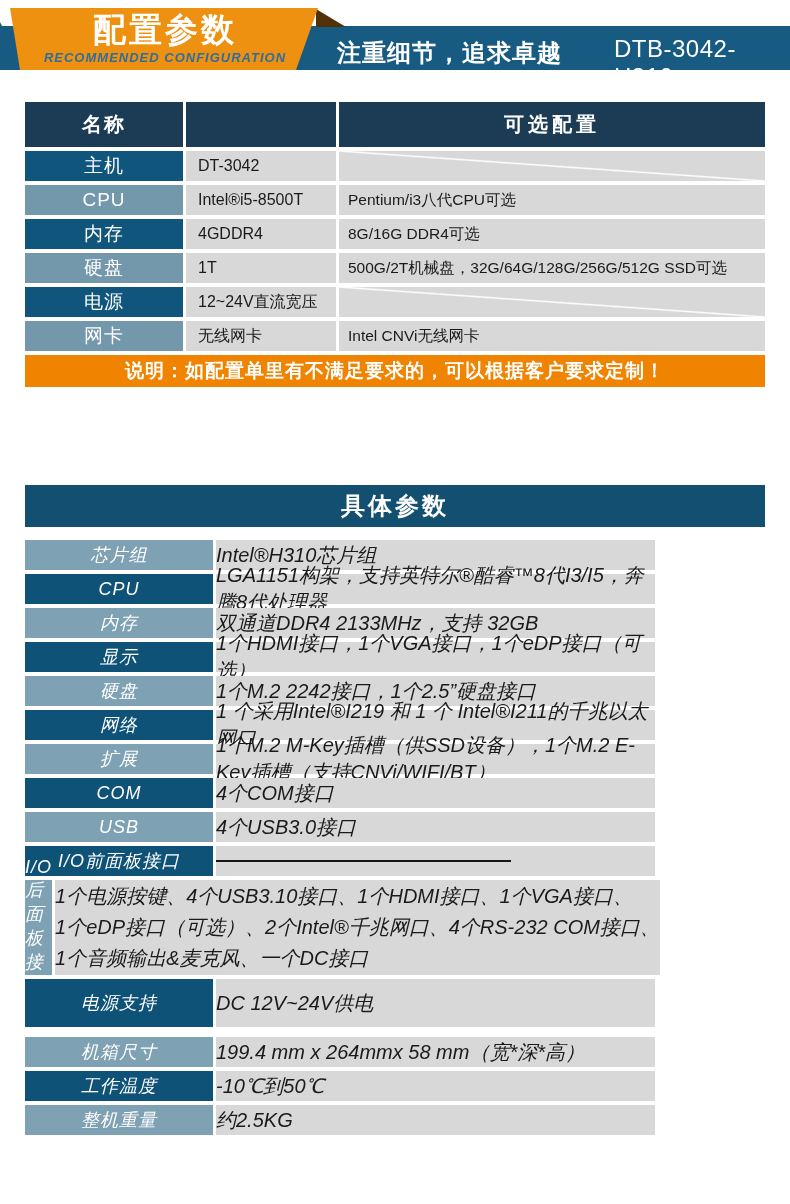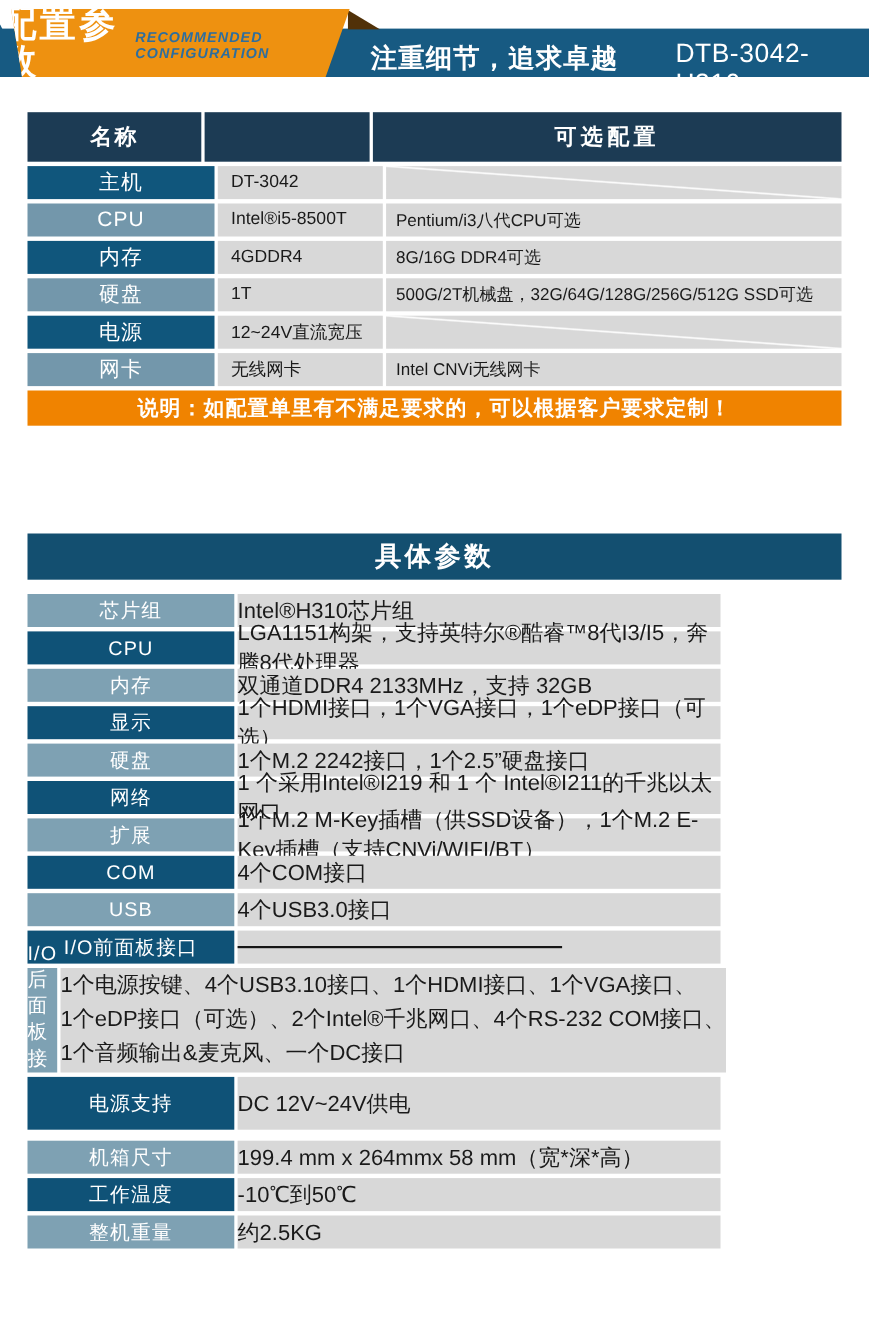--- a/index.html
+++ b/index.html
@@ -22,56 +22,56 @@
 
   
   .hdr{position:absolute;left:0;top:0;width:790px;height:101px;}
   .band{position:absolute;left:0;top:26px;width:790px;height:44px;background:var(--band);}
   .band-wedge{position:absolute;left:0;top:22px;width:24px;height:48px;background:var(--band);
               clip-path:polygon(0 0,100% 100%,0 100%);}
   .fold{position:absolute;left:316px;top:9px;width:30px;height:18px;background:var(--brown);
         clip-path:polygon(0 0,100% 100%,0 100%);}
   .ribbon{position:absolute;left:0;top:8px;width:330px;height:62px;background:var(--orange);
           clip-path:polygon(10px 0,318px 0,296px 100%,20px 100%);
-          display:flex;flex-direction:row;align-items:center;justify-content:flex-start;}
+          display:flex;flex-direction:column;align-items:center;justify-content:center;}
   .ribbon-title{color:#fff;font-size:33px;font-weight:bold;letter-spacing:3px;line-height:34px;}
   .ribbon-sub{color:#2E6E9E;font-size:13px;font-style:italic;font-weight:bold;
               letter-spacing:1px;margin-top:3px;}
   .slogan{position:absolute;left:337px;top:37px;color:#fff;font-size:24px;font-weight:bold;
           letter-spacing:1px;}
   .model{position:absolute;left:614px;top:35px;color:#fff;font-size:24px;letter-spacing:.5px;}
 
   
   .t1{position:absolute;left:25px;top:102px;width:740px;}
   .t1-hdr{display:flex;height:45px;margin-bottom:4px;}
   .t1-hdr .c1{width:158px;margin-right:3px;background:var(--navy);color:#fff;font-size:20px;
               font-weight:bold;display:flex;align-items:center;justify-content:center;letter-spacing:2px;}
   .t1-hdr .c2{width:150px;margin-right:3px;background:var(--navy);}
   .t1-hdr .c3{flex:1;background:var(--navy);color:#fff;font-size:20px;font-weight:bold;
               display:flex;align-items:center;justify-content:center;letter-spacing:4px;}
   .t1-row{display:flex;height:30px;margin-bottom:4px;}
-  .t1-label{width:170px;margin-right:3px;color:#fff;font-size:19px;
+  .t1-label{width:158px;margin-right:3px;color:#fff;font-size:19px;
             display:flex;align-items:center;justify-content:center;letter-spacing:1px;}
   .t1-val{width:150px;margin-right:3px;background:var(--cell);color:var(--ink);font-size:16px;
           display:flex;align-items:center;padding-left:12px;box-sizing:border-box;white-space:nowrap;}
   .t1-opt{flex:1;background:var(--cell);color:var(--ink);font-size:15.5px;
           display:flex;align-items:center;padding-left:9px;box-sizing:border-box;white-space:nowrap;}
   .dark{background:var(--dark);}
   .light{background:var(--light1);}
   .slash{background:linear-gradient(to right top,
            var(--cell) calc(50% - 1.4px),#FBFBFB calc(50% - .2px),
            #FBFBFB calc(50% + .2px),var(--cell) calc(50% + 1.4px));}
   .t1-note{height:32px;background:var(--note-orange);color:#fff;font-size:19px;font-weight:bold;
            display:flex;align-items:center;justify-content:center;letter-spacing:1px;}
 
   
   .t2-title{position:absolute;left:25px;top:485px;width:740px;height:42px;background:var(--bar2);
             color:#fff;font-size:24px;font-weight:bold;display:flex;align-items:center;
             justify-content:center;letter-spacing:3px;}
-  .t2{position:absolute;left:25px;top:540px;width:630px;}
+  .t2{position:absolute;left:25px;top:540px;width:630px;font-style:italic;}
   .t2-row{display:flex;height:30px;margin-bottom:4px;}
   .t2-label{width:188px;margin-right:3px;color:#fff;font-size:18px;
             display:flex;align-items:center;justify-content:center;letter-spacing:1px;}
   .t2-val{flex:1;background:var(--cell);color:var(--ink);font-size:20px;
           display:flex;flex-direction:column;justify-content:center;
           padding-left:0;box-sizing:border-box;}
   .dark2{background:var(--dark2);}
   .light2{background:var(--light2);}
   .h95{height:95px;}
   .h48{height:48px;}

